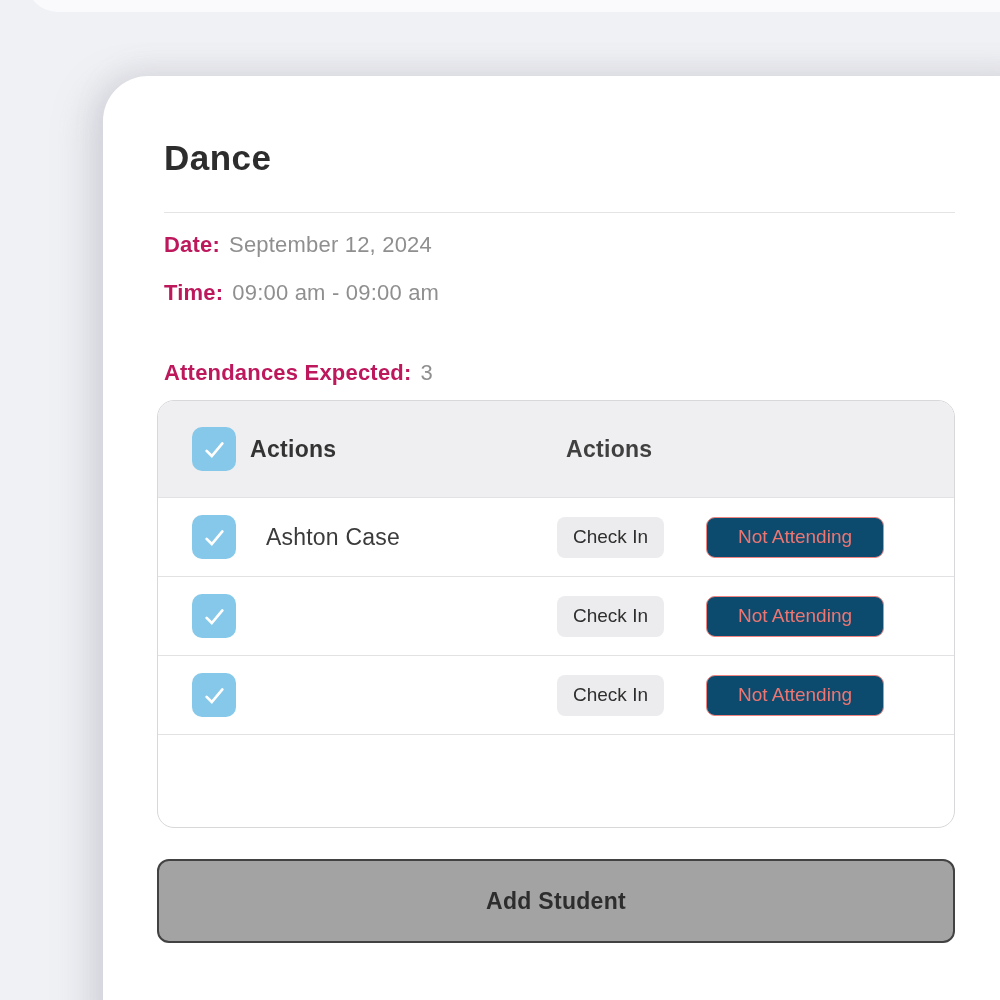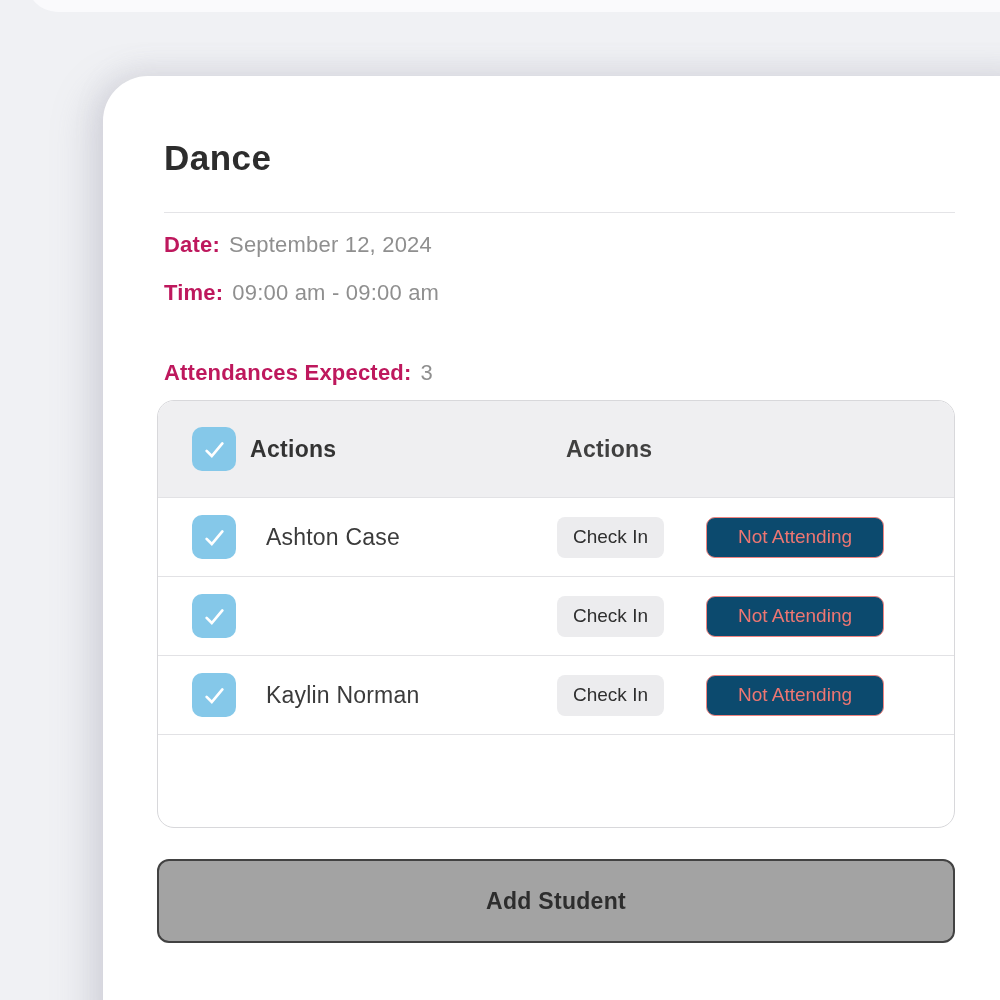--- a/index.html
+++ b/index.html
@@ -160,21 +160,20 @@
   </div>
 
   <div class="trow">
     <div class="checkbox">
       <span class="checkmark-icon">
         <svg width="27" height="27" viewBox="0 0 24 24">
             <path d="M5 13.2 L9.6 17.8 L19 6.6" fill="none" stroke="#ffffff" stroke-width="2.4" stroke-linecap="round"></path>
           </svg>
       </span>
     </div>
-    <div class="student-name">Kaylin Norman</div>
     <button class="btn btn-checkin">Check In</button>
     <button class="btn btn-notattend">Not Attending</button>
   </div>
 
 
 </div>
 
 <button class="btn btn-add">Add Student</button>
 
 </body></html>

